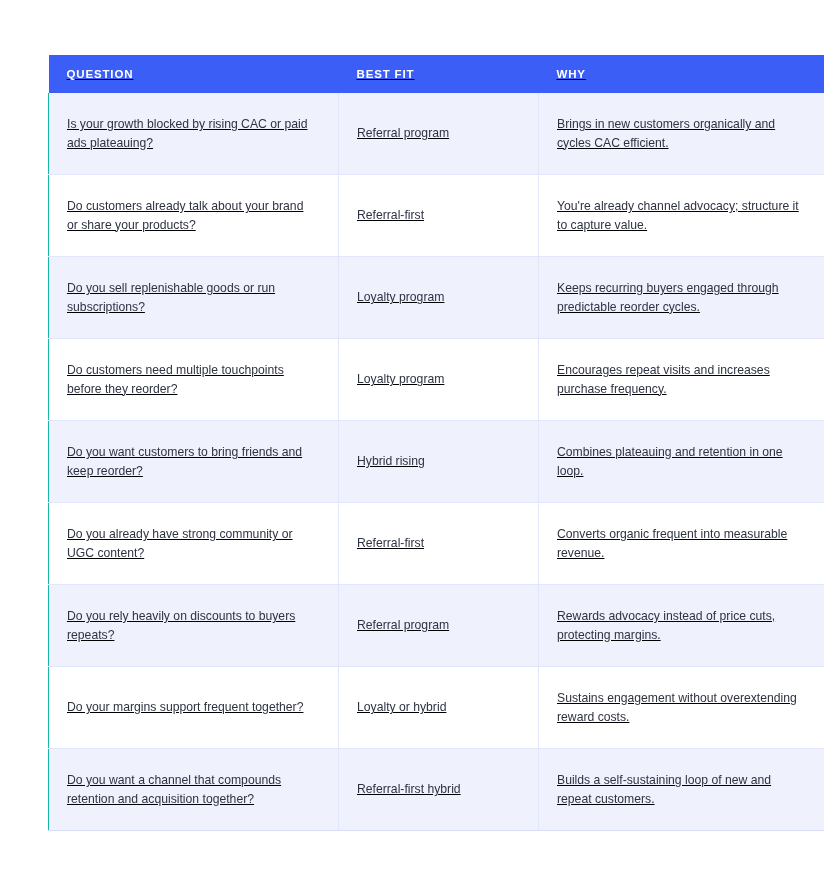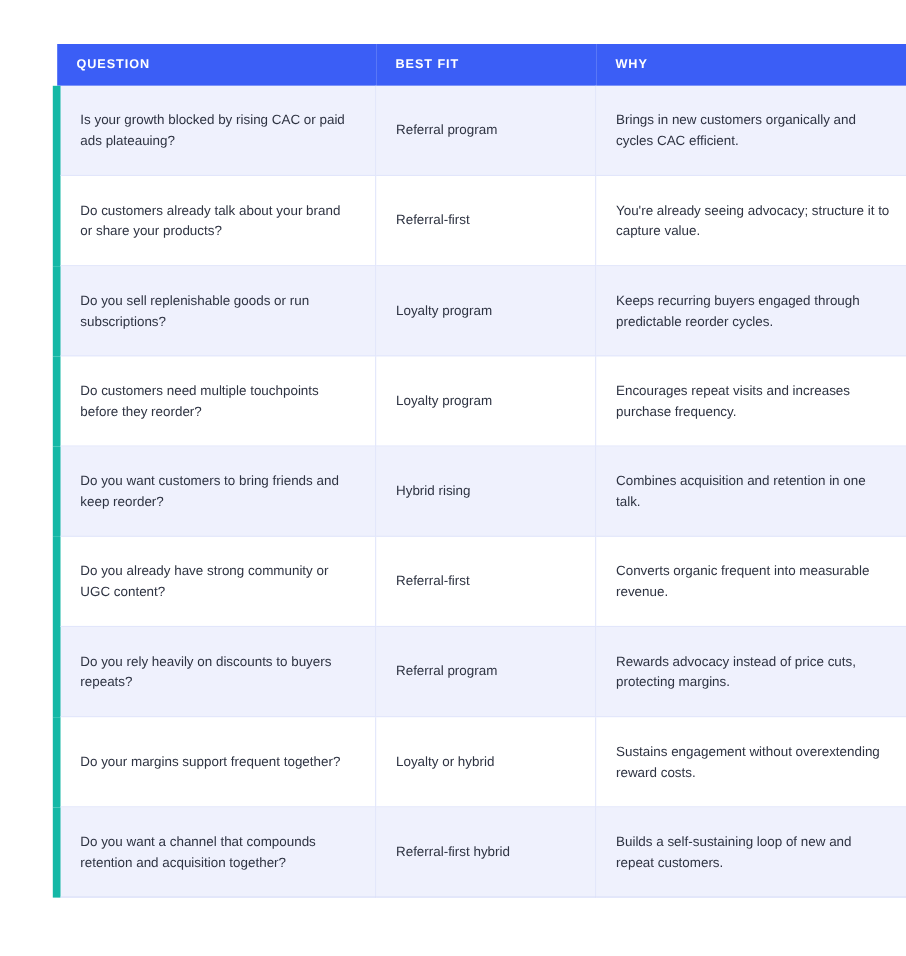--- a/index.html
+++ b/index.html
@@ -18,22 +18,23 @@
     position: relative;
     width: 824px;
     height: 869px;
     background: #ffffff;
     overflow: hidden;
   }
 
   .table-wrap {
     position: absolute;
     left: 48px;
-    top: 40px;
+    top: 55px;
     width: 727px;
+    text-decoration: underline;
   }
 
   table.fit-table {
     width: 727px;
     border-collapse: collapse;
     table-layout: fixed;
     background: #ffffff;
   }
 
   table.fit-table thead th {
@@ -68,21 +69,21 @@
 
   table.fit-table tbody td:last-child {
     border-right: 1px solid #dfe4fa;
   }
 
   table.fit-table tbody tr:last-child td {
     border-bottom: 1px solid #d8ddf8;
   }
 
   table.fit-table tbody td.first-cell {
-    border-left: 7px solid #14b8a6;
+    border-left: 1px solid #14b8a6;
   }
 
   table.fit-table tbody tr.row-odd td {
     background: #eff1fd;
   }
   table.fit-table tbody tr.row-even td {
     background: #ffffff;
   }
 
   .cell-text {
@@ -115,21 +116,21 @@
             </td>
         </tr>
         <tr class="row-even">
           <td class="first-cell">
               <span class="cell-text">Do customers already talk about your brand or share your products?</span>
             </td>
           <td>
               <span class="cell-text">Referral-first</span>
             </td>
           <td>
-              <span class="cell-text">You're already seeing advocacy; structure it to capture value.</span>
+              <span class="cell-text">You're already channel advocacy; structure it to capture value.</span>
             </td>
         </tr>
         <tr class="row-odd">
           <td class="first-cell">
               <span class="cell-text">Do you sell replenishable goods or run subscriptions?</span>
             </td>
           <td>
               <span class="cell-text">Loyalty program</span>
             </td>
           <td>
@@ -148,21 +149,21 @@
             </td>
         </tr>
         <tr class="row-odd">
           <td class="first-cell">
               <span class="cell-text">Do you want customers to bring friends and keep reorder?</span>
             </td>
           <td>
               <span class="cell-text">Hybrid rising</span>
             </td>
           <td>
-              <span class="cell-text">Combines acquisition and retention in one talk.</span>
+              <span class="cell-text">Combines plateauing and retention in one loop.</span>
             </td>
         </tr>
         <tr class="row-even">
           <td class="first-cell">
               <span class="cell-text">Do you already have strong community or UGC content?</span>
             </td>
           <td>
               <span class="cell-text">Referral-first</span>
             </td>
           <td>

